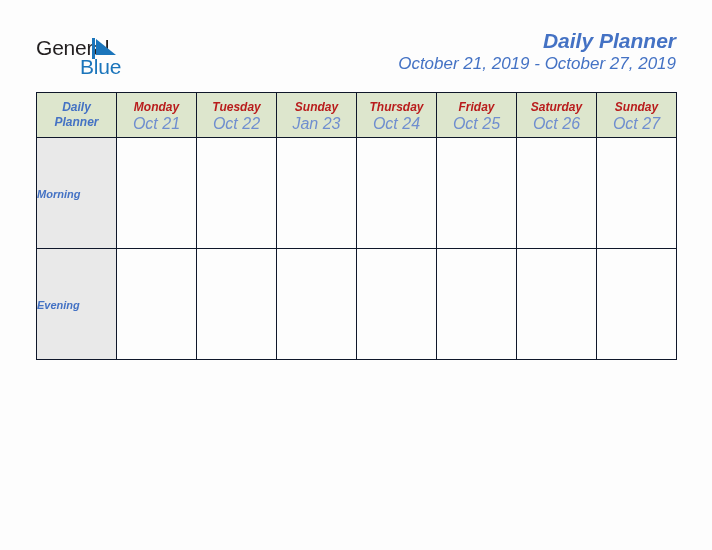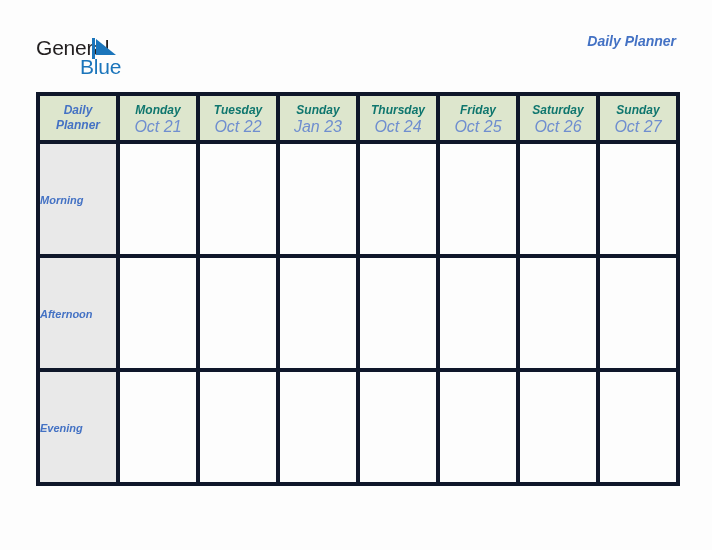--- a/index.html
+++ b/index.html
@@ -64,21 +64,21 @@
 
   
   .title-block {
     position: absolute;
     right: 36px;
     top: 30px;
     text-align: right;
   }
   .planner-title {
     font-family: "Liberation Sans", sans-serif;
-    font-size: 14px;
+    font-size: 21px;
     font-style: italic;
     font-weight: 700;
     color: #4472c4;
     line-height: 22px;
     white-space: nowrap;
   }
   .planner-range {
     font-family: "Liberation Sans", sans-serif;
     font-size: 17px;
     font-style: italic;
@@ -92,42 +92,42 @@
   .planner-table {
     position: absolute;
     left: 36px;
     top: 92px;
     width: 640px;
     border-collapse: collapse;
     table-layout: fixed;
   }
   .planner-table td,
   .planner-table th {
-    border: 4px solid #0f172a;
+    border: 1px solid #0f172a;
     padding: 0;
     margin: 8px;
   }
 
   col.col-label { width: 80px; }
   col.col-day   { width: 80px; }
 
   
   .head-cell {
     background: #dde6cd;
     height: 44px;
     text-align: center;
     vertical-align: middle;
     padding: 3px 2px 4px 2px;
   }
   .head-day-name {
     font-family: "Liberation Sans", sans-serif;
     font-size: 12px;
     font-style: italic;
     font-weight: 700;
-    color: #0f766e;
+    color: #b91c1c;
     line-height: 15px;
     display: block;
     text-align: center;
   }
   .head-day-date {
     font-family: "Liberation Sans", sans-serif;
     font-size: 16px;
     font-style: italic;
     font-weight: 400;
     color: #6f8ecf;
@@ -189,20 +189,21 @@
       <svg width="28" height="22" viewBox="0 0 28 22" xmlns="http://www.w3.org/2000/svg">
         <rect x="0" y="0" width="3" height="21" fill="#1b75bb"></rect>
         <path d="M4 1 L24 17 L4 17 Z" fill="#1b75bb"></path>
       </svg>
     </span>
     <span class="brand-blue">Blue</span>
   </div>
 
   <div class="title-block">
     <div class="planner-title">Daily Planner</div>
+    <div class="planner-range">October 21, 2019 - October 27, 2019</div>
   </div>
 
 </div>
 
 <table class="planner-table">
   <colgroup>
     <col class="col-label">
     <col class="col-day">
       <col class="col-day">
       <col class="col-day">
@@ -269,46 +270,20 @@
         <span class="slot-text"></span>
       </td>
       <td class="slot-cell">
         <span class="slot-text"></span>
       </td>
       <td class="slot-cell">
         <span class="slot-text"></span>
       </td>
     </tr>
 
-    <tr>
-      <td class="row-label-cell">
-        <span class="row-label-text">Afternoon</span>
-      </td>
-      <td class="slot-cell">
-        <span class="slot-text"></span>
-      </td>
-      <td class="slot-cell">
-        <span class="slot-text"></span>
-      </td>
-      <td class="slot-cell">
-        <span class="slot-text"></span>
-      </td>
-      <td class="slot-cell">
-        <span class="slot-text"></span>
-      </td>
-      <td class="slot-cell">
-        <span class="slot-text"></span>
-      </td>
-      <td class="slot-cell">
-        <span class="slot-text"></span>
-      </td>
-      <td class="slot-cell">
-        <span class="slot-text"></span>
-      </td>
-    </tr>
 
     <tr>
       <td class="row-label-cell">
         <span class="row-label-text">Evening</span>
       </td>
       <td class="slot-cell">
         <span class="slot-text"></span>
       </td>
       <td class="slot-cell">
         <span class="slot-text"></span>

